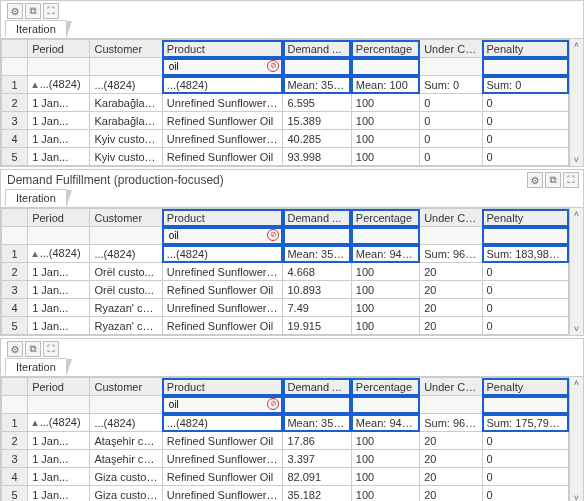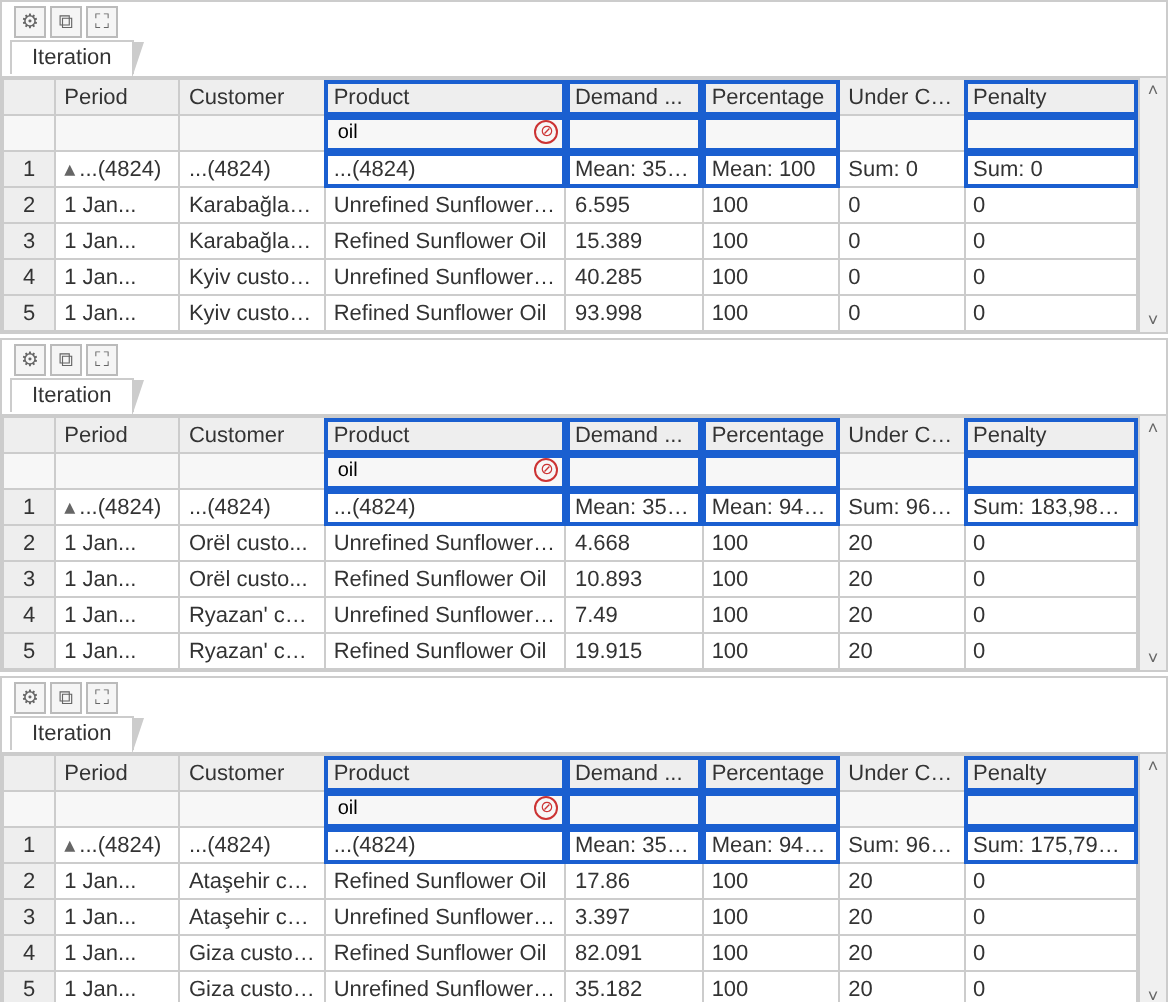--- a/index.html
+++ b/index.html
@@ -260,20 +260,21 @@
           </tbody>
         </table>
         <div class="scroll-col">
           <div class="scroll-arrow">˄</div>
           <div class="scroll-arrow">˅</div>
         </div>
       </div>
     </div>
     <div class="panel">
       <div class="panel-header">
+        <div class="panel-title">Demand Fulfillment (production-focused)</div>
         <div class="panel-icons">
           <div class="icon-btn">⚙</div>
           <div class="icon-btn">⧉</div>
           <div class="icon-btn">⛶</div>
         </div>
       </div>
       <div class="tab-row">
         <div class="tab">Iteration</div>
       </div>
       <div class="grid-wrap">

